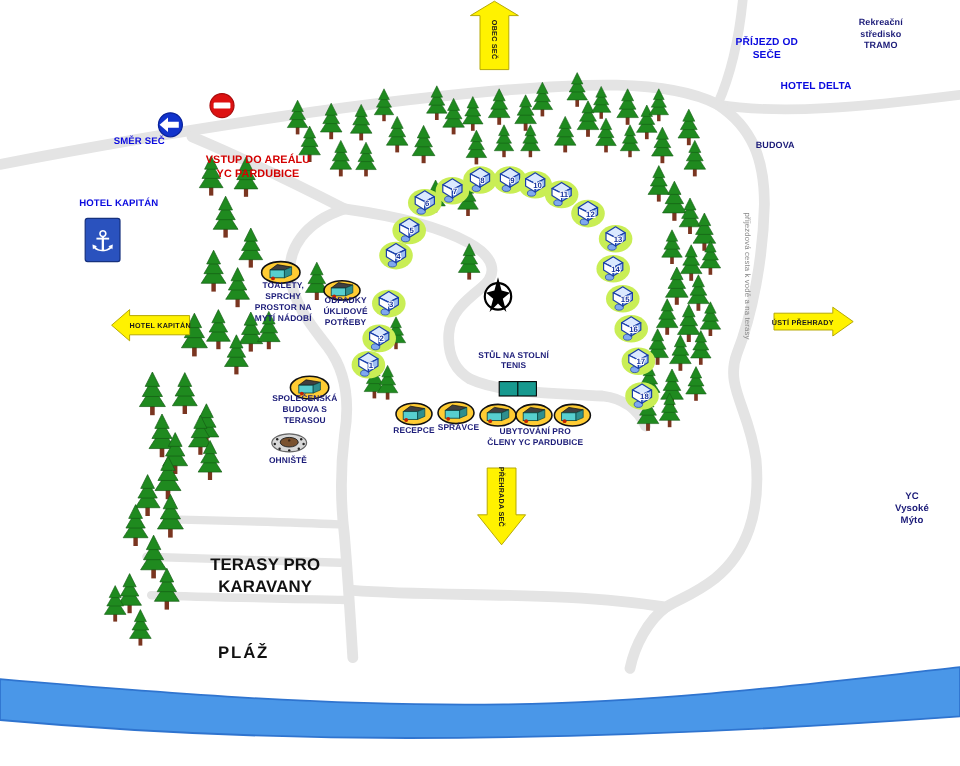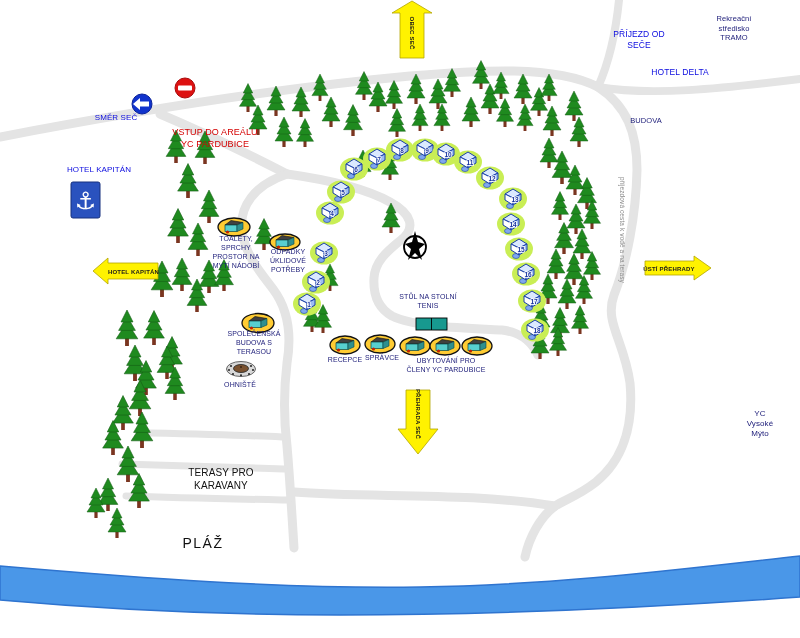--- a/index.html
+++ b/index.html
@@ -1,25 +1,25 @@
 <!DOCTYPE html>
 <html><head>
 <meta charset="utf-8">
 <style>
   html,body{margin:0;padding:0;background:#fff;}
   .map{position:relative;width:800px;height:638px;background:#ffffff;overflow:hidden;
        font-family:"Liberation Sans",sans-serif;}
   .map svg{position:absolute;left:0;top:0;}
-  .lbl{position:absolute;transform:translate(-50%,-50%);text-align:center;font-weight:normal;
+  .lbl{position:absolute;transform:translate(-50%,-50%);text-align:center;font-weight:bold;
        white-space:pre-line;line-height:1.28;letter-spacing:.1px;pointer-events:none;}
   .rot90{transform:translate(-50%,-50%) rotate(90deg);white-space:nowrap;}
   .c-blue{color:#0a0adf;} .c-navy{color:#1b1b78;} .c-red{color:#d40000;}
   .c-black{color:#111111;} .c-gray{color:#8a8a8a;font-weight:normal;}
   .s6{font-size:6.5px;} .s7{font-size:7px;} .s75{font-size:7.5px;} .s8{font-size:8px;margin-left:12px;}
-  .s85{font-size:8.5px;} .s9{font-size:9px;} .s95{font-size:10px;text-align:center;} .s14{font-size:14px;letter-spacing:1.5px;}
+  .s85{font-size:8.5px;} .s9{font-size:9px;} .s95{font-size:14px;text-align:center;} .s14{font-size:14px;letter-spacing:1.5px;}
   .road{fill:none;stroke:#e4e4e4;stroke-width:9;stroke-linecap:round;stroke-linejoin:round;}
   .road-sm{stroke-width:7;} .road-md{stroke-width:8;}
   .yarrow{fill:#fff200;stroke:#b3a500;stroke-width:.8;}
   .atxt{font:bold 6px "Liberation Sans",sans-serif;fill:#1a1a1a;letter-spacing:.2px;}
   .cnum{font:bold 6.5px "Liberation Sans",sans-serif;fill:#16329e;paint-order:stroke;
         stroke:#ffffff;stroke-width:1.6px;text-anchor:middle;}
 </style>
 </head>
 <body>
 

